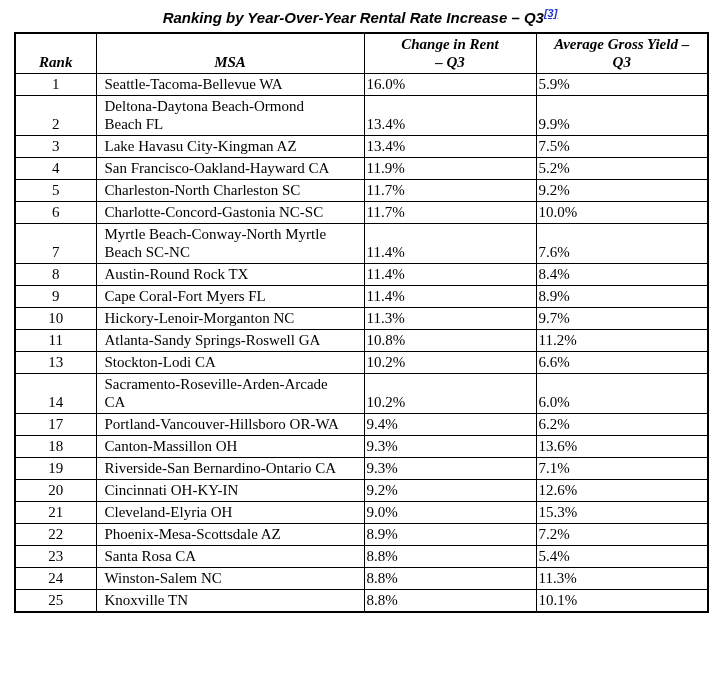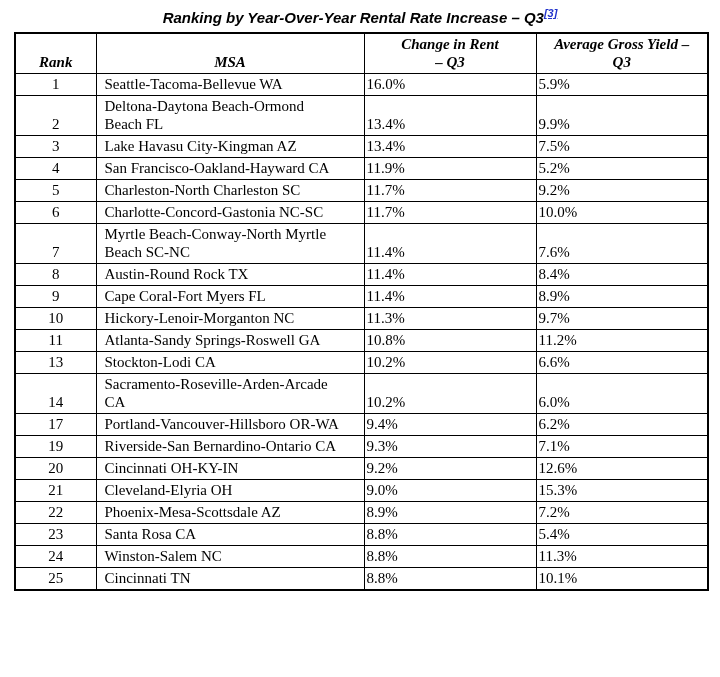--- a/index.html
+++ b/index.html
@@ -176,20 +176,26 @@
           <td class="pct-cell">10.2%</td>
           <td class="pct-cell">6.0%</td>
         </tr>
         <tr>
           <td class="rank-cell">17</td>
           <td class="msa-cell">Portland-Vancouver-Hillsboro OR-WA</td>
           <td class="pct-cell">9.4%</td>
           <td class="pct-cell">6.2%</td>
         </tr>
         <tr>
+          <td class="rank-cell">18</td>
+          <td class="msa-cell">Canton-Massillon OH</td>
+          <td class="pct-cell">9.3%</td>
+          <td class="pct-cell">13.6%</td>
+        </tr>
+        <tr>
           <td class="rank-cell">19</td>
           <td class="msa-cell">Riverside-San Bernardino-Ontario CA</td>
           <td class="pct-cell">9.3%</td>
           <td class="pct-cell">7.1%</td>
         </tr>
         <tr>
           <td class="rank-cell">20</td>
           <td class="msa-cell">Cincinnati OH-KY-IN</td>
           <td class="pct-cell">9.2%</td>
           <td class="pct-cell">12.6%</td>
@@ -213,20 +219,20 @@
           <td class="pct-cell">5.4%</td>
         </tr>
         <tr>
           <td class="rank-cell">24</td>
           <td class="msa-cell">Winston-Salem NC</td>
           <td class="pct-cell">8.8%</td>
           <td class="pct-cell">11.3%</td>
         </tr>
         <tr>
           <td class="rank-cell">25</td>
-          <td class="msa-cell">Cincinnati TN</td>
+          <td class="msa-cell">Knoxville TN</td>
           <td class="pct-cell">8.8%</td>
           <td class="pct-cell">10.1%</td>
         </tr>
       </tbody>
   </table>
 
 </div>
 
 </body></html>

